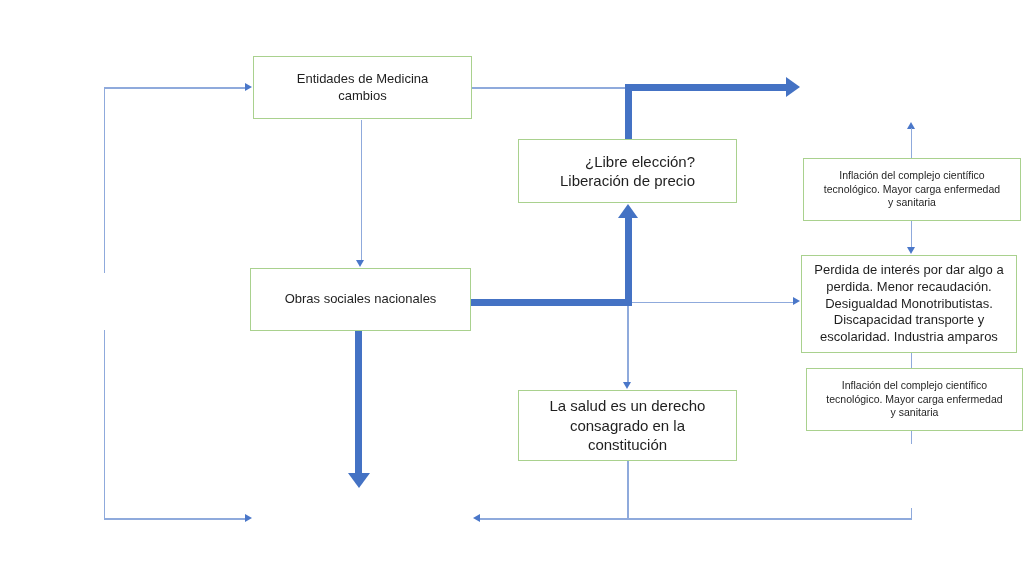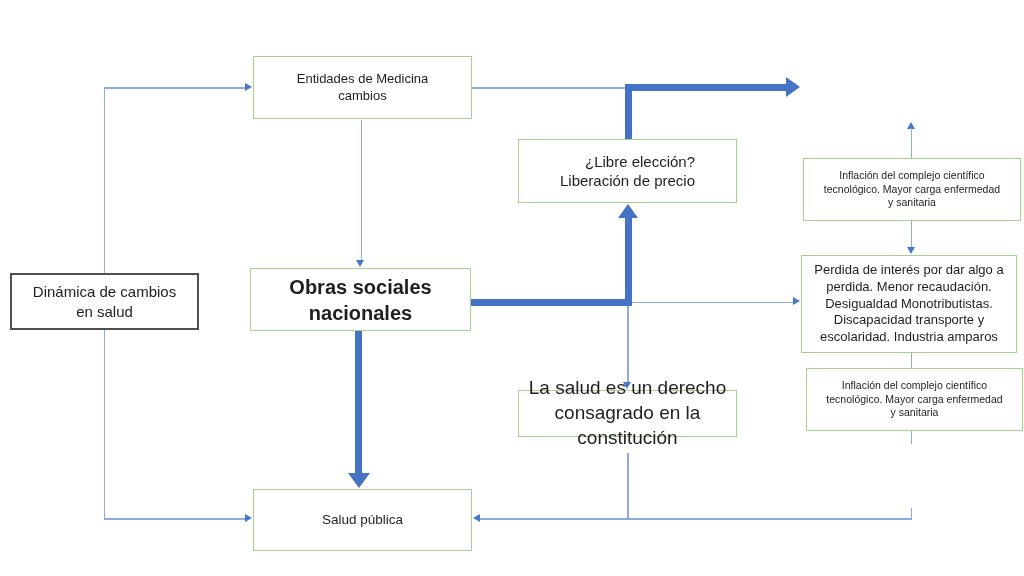--- a/index.html
+++ b/index.html
@@ -118,48 +118,41 @@
     <div class="vlt" style="left:624.5px;top:84px;height:55px;"></div>
     <div class="hlt" style="left:624.5px;top:84px;width:162px;"></div>
     <div class="arr arrT-r" style="left:786px;top:77px;"></div>
   </div>
 
   <div>
     <div class="vlt" style="left:354.5px;top:331px;height:143px;"></div>
     <div class="arr arrT-d" style="left:347.5px;top:473px;"></div>
   </div>
 
-  <div class="node dark" style="left:10px;top:273px;width:189px;height:57px;font-size:15px;">
-    <span class="lbl">Dinámica de cambios
-en salud</span>
-  </div>
 
   <div class="node" style="left:253px;top:56px;width:219px;height:63px;font-size:13px;">
     <span class="lbl">Entidades de Medicina
 cambios</span>
   </div>
 
-  <div class="node" style="left:250px;top:268px;width:221px;height:63px;font-size:20px;font-weight:bold;">
+  <div class="node" style="left:250px;top:268px;width:221px;height:63px;font-size:13px;">
     <span class="lbl">Obras sociales nacionales</span>
   </div>
 
   <div class="node" style="left:518px;top:139px;width:219px;height:64px;font-size:15px;text-align:right;">
     <span class="lbl">¿Libre elección?
 Liberación de precio</span>
   </div>
 
-  <div class="node" style="left:518px;top:390px;width:219px;height:47px;font-size:19px;">
+  <div class="node" style="left:518px;top:390px;width:219px;height:71px;font-size:15px;">
     <span class="lbl">La salud es un derecho
 consagrado en la
 constitución</span>
   </div>
 
-  <div class="node" style="left:253px;top:489px;width:219px;height:62px;font-size:13.5px;">
-    <span class="lbl">Salud pública</span>
-  </div>
 
 
   <div class="node" style="left:803px;top:158px;width:218px;height:63px;font-size:10.5px;">
     <span class="lbl">Inflación del complejo científico
 tecnológico. Mayor carga enfermedad
 y sanitaria</span>
   </div>
 
   <div class="node" style="left:801px;top:255px;width:216px;height:98px;font-size:13px;">
     <span class="lbl">Perdida de interés por dar algo a

